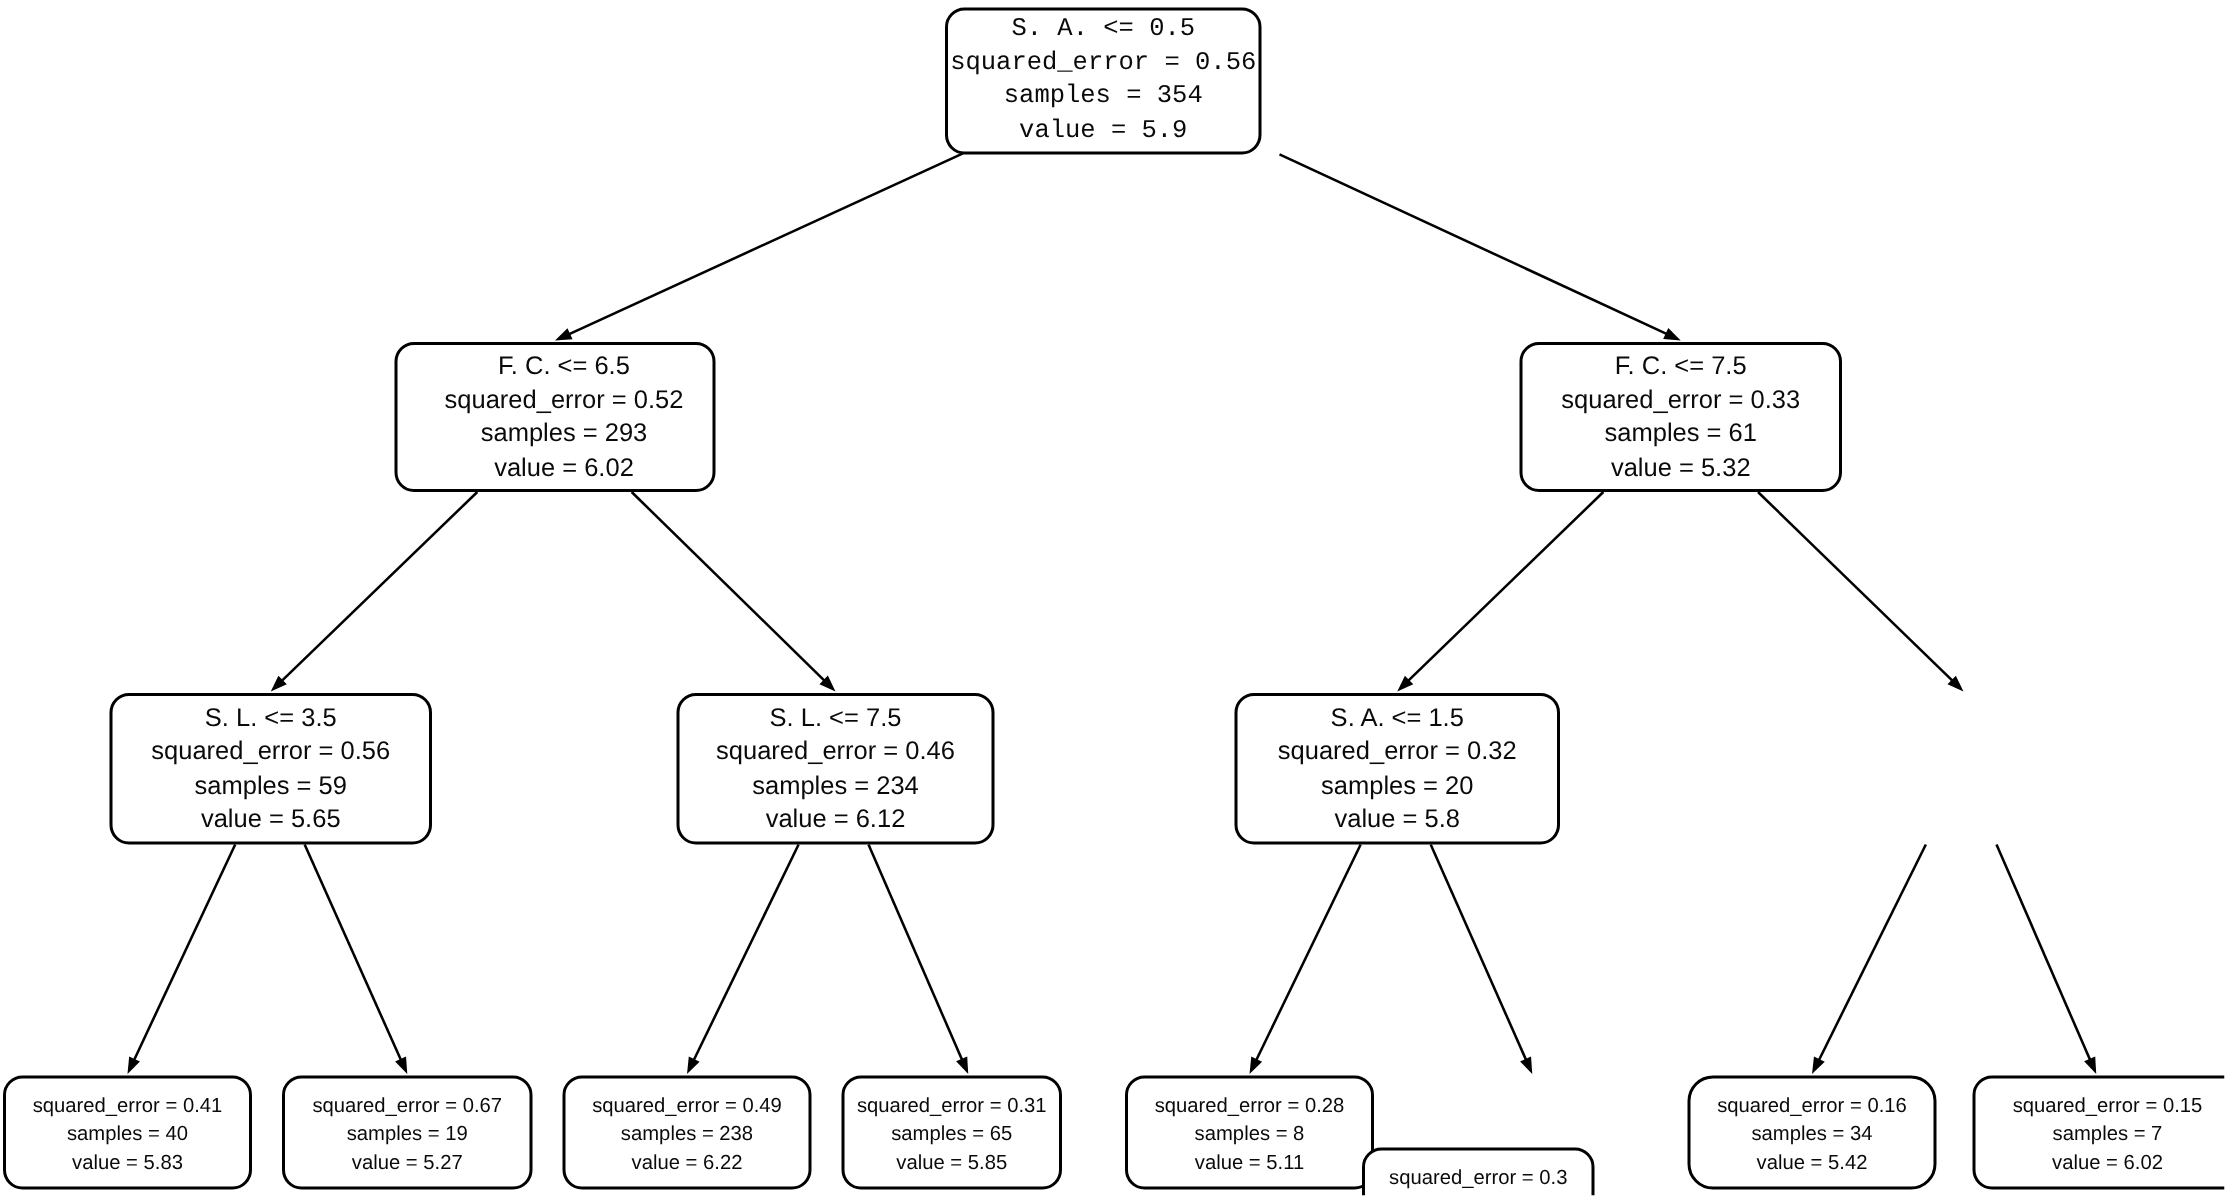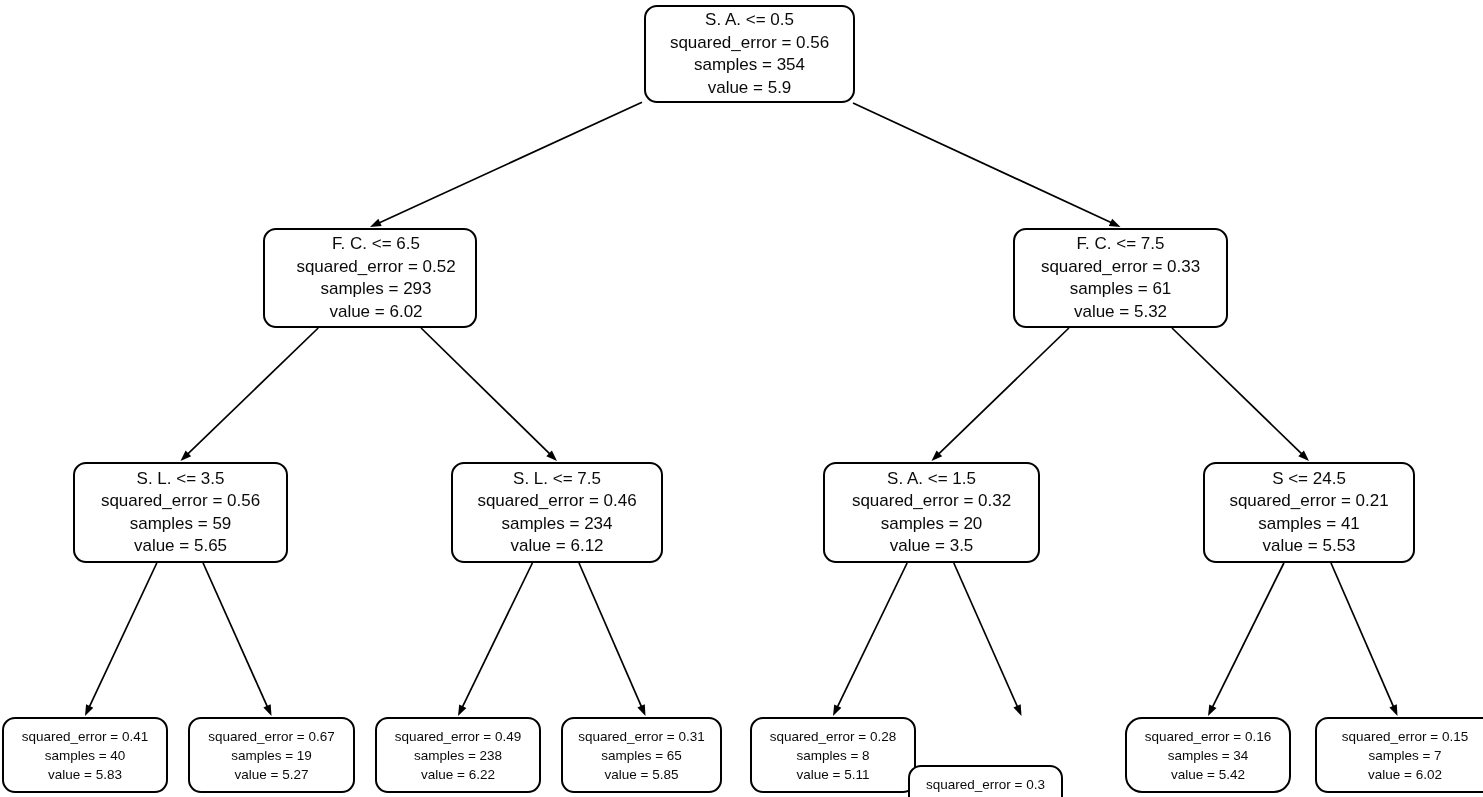--- a/index.html
+++ b/index.html
@@ -74,21 +74,21 @@
       <line x1="907.1" y1="563.0" x2="836.5" y2="708.8" stroke="#000000" stroke-width="1.7"></line>
       <polygon points="833.0,716.0 834.2,704.4 841.4,707.8" fill="#000000"></polygon>
       <line x1="953.8" y1="563.0" x2="1018.3" y2="708.7" stroke="#000000" stroke-width="1.7"></line>
       <polygon points="1021.5,716.0 1013.4,707.6 1020.7,704.3" fill="#000000"></polygon>
       <line x1="1283.9" y1="563.0" x2="1211.6" y2="708.8" stroke="#000000" stroke-width="1.7"></line>
       <polygon points="1208.0,716.0 1209.3,704.4 1216.5,707.9" fill="#000000"></polygon>
       <line x1="1331.0" y1="563.0" x2="1394.3" y2="708.7" stroke="#000000" stroke-width="1.7"></line>
       <polygon points="1397.5,716.0 1389.4,707.5 1396.8,704.3" fill="#000000"></polygon>
     </svg>
 
-  <div class="node internal" id="n0" style="left: 644px; top: 5px; width: 211px; height: 98px;">
+  <div class="node internal" id="n0" style="left: 630px; top: 5px; width: 211px; height: 98px; font-family: Liberation Mono, monospace;">
     <div class="line">S. A. &lt;= 0.5</div>
     <div class="line">squared_error = 0.56</div>
     <div class="line">samples = 354</div>
     <div class="line">value = 5.9</div>
   </div>
 
   <div class="node internal" id="n1" style="left: 263px; top: 228px; width: 214px; height: 100px; padding-left: 12px;">
     <div class="line">F. C. &lt;= 6.5</div>
     <div class="line">squared_error = 0.52</div>
     <div class="line">samples = 293</div>
@@ -113,49 +113,43 @@
     <div class="line">S. L. &lt;= 7.5</div>
     <div class="line">squared_error = 0.46</div>
     <div class="line">samples = 234</div>
     <div class="line">value = 6.12</div>
   </div>
 
   <div class="node internal" id="n5" style="left: 823px; top: 462px; width: 217px; height: 101px;">
     <div class="line">S. A. &lt;= 1.5</div>
     <div class="line">squared_error = 0.32</div>
     <div class="line">samples = 20</div>
-    <div class="line">value = 3.5</div>
+    <div class="line">value = 5.8</div>
   </div>
 
-  <div class="node internal" id="n6" style="left: 1203px; top: 462px; width: 212px; height: 101px;">
-    <div class="line">S &lt;= 24.5</div>
-    <div class="line">squared_error = 0.21</div>
-    <div class="line">samples = 41</div>
-    <div class="line">value = 5.53</div>
-  </div>
 
   <div class="node leaf" id="n7" style="left: 2px; top: 717px; width: 166px; height: 76px;">
     <div class="line">squared_error = 0.41</div>
     <div class="line">samples = 40</div>
     <div class="line">value = 5.83</div>
   </div>
 
   <div class="node leaf" id="n8" style="left: 188px; top: 717px; width: 167px; height: 76px;">
     <div class="line">squared_error = 0.67</div>
     <div class="line">samples = 19</div>
     <div class="line">value = 5.27</div>
   </div>
 
   <div class="node leaf" id="n9" style="left: 375px; top: 717px; width: 166px; height: 76px;">
     <div class="line">squared_error = 0.49</div>
     <div class="line">samples = 238</div>
     <div class="line">value = 6.22</div>
   </div>
 
-  <div class="node leaf" id="n10" style="left: 561px; top: 717px; width: 161px; height: 76px;">
+  <div class="node leaf" id="n10" style="left: 561px; top: 717px; width: 147px; height: 76px;">
     <div class="line">squared_error = 0.31</div>
     <div class="line">samples = 65</div>
     <div class="line">value = 5.85</div>
   </div>
 
   <div class="node leaf" id="n11" style="left: 750px; top: 717px; width: 166px; height: 76px;">
     <div class="line">squared_error = 0.28</div>
     <div class="line">samples = 8</div>
     <div class="line">value = 5.11</div>
   </div>

